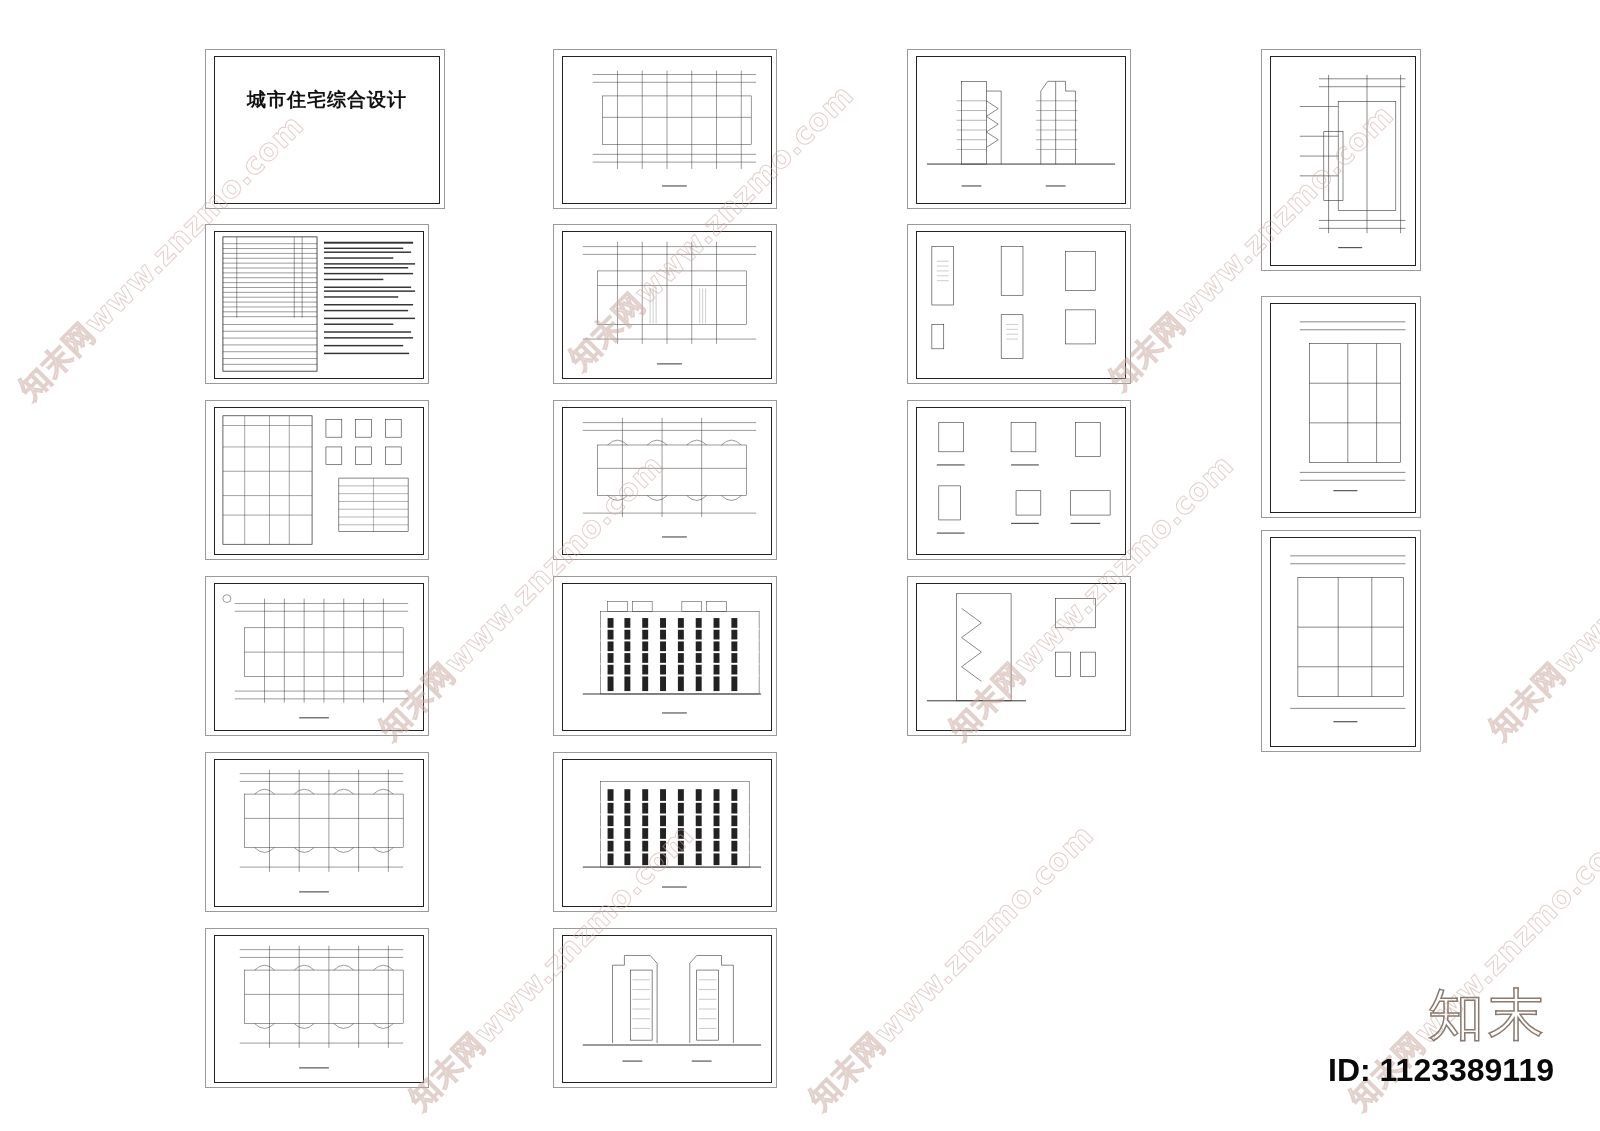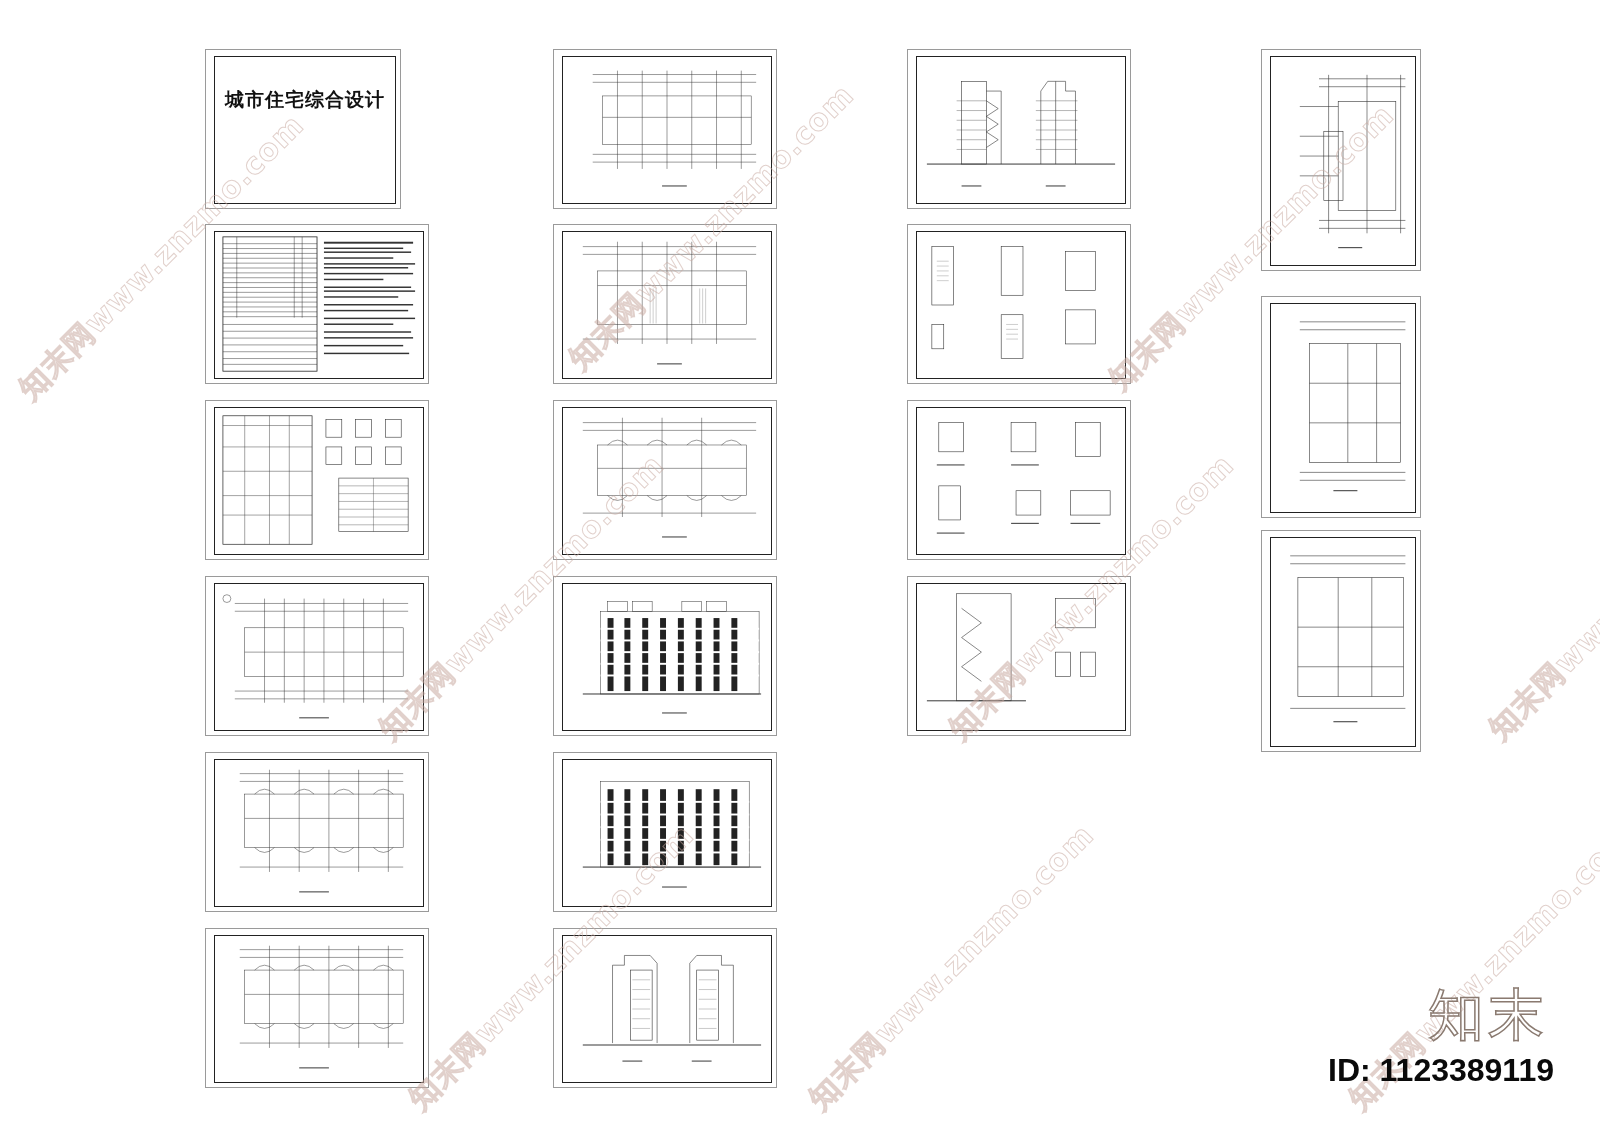--- a/index.html
+++ b/index.html
@@ -8,21 +8,21 @@
   .sheet .frame{position:absolute;left:8px;top:6px;right:4px;bottom:4px;border:1.5px solid #222;box-sizing:border-box;background:#fff;overflow:hidden;}
   .sheet svg{position:absolute;left:0;top:0;width:100%;height:100%;}
   .title-text{position:absolute;left:0;right:0;top:30px;text-align:center;font-family:"DejaVu Sans",sans-serif;font-weight:bold;font-size:19px;color:#111;letter-spacing:1px;}
   .wm{position:absolute;font-family:"DejaVu Sans",sans-serif;font-weight:bold;font-size:30px;color:transparent;-webkit-text-stroke:1px rgba(200,170,160,0.55);transform-origin:left top;white-space:nowrap;pointer-events:none;letter-spacing:1px;}
   .logo{position:absolute;left:1428px;top:978px;font-family:"DejaVu Sans",sans-serif;font-size:56px;color:transparent;-webkit-text-stroke:1.5px #8a7a70;letter-spacing:4px;}
   .idtext{position:absolute;left:1328px;top:1052px;font-family:"Liberation Sans",sans-serif;font-weight:bold;font-size:32px;color:#0a0a0a;text-align:right;}
 </style>
 </head>
 <body>
 
-<div class="sheet" style="left:205px;top:49px;width:196px;height:160px;">
+<div class="sheet" style="left:205px;top:49px;width:240px;height:160px;">
   <div class="frame">
     <div class="title-text">城市住宅综合设计</div>
   </div>
 </div>
 
 <div class="sheet" style="left:205px;top:224px;width:224px;height:160px;">
   <div class="frame">
     <svg viewBox="0 0 210 150" preserveAspectRatio="none">
       <rect x="8" y="5" width="95" height="138" fill="none" stroke="#222" stroke-width="0.8"></rect>
       <g stroke="#333" stroke-width="0.5">

